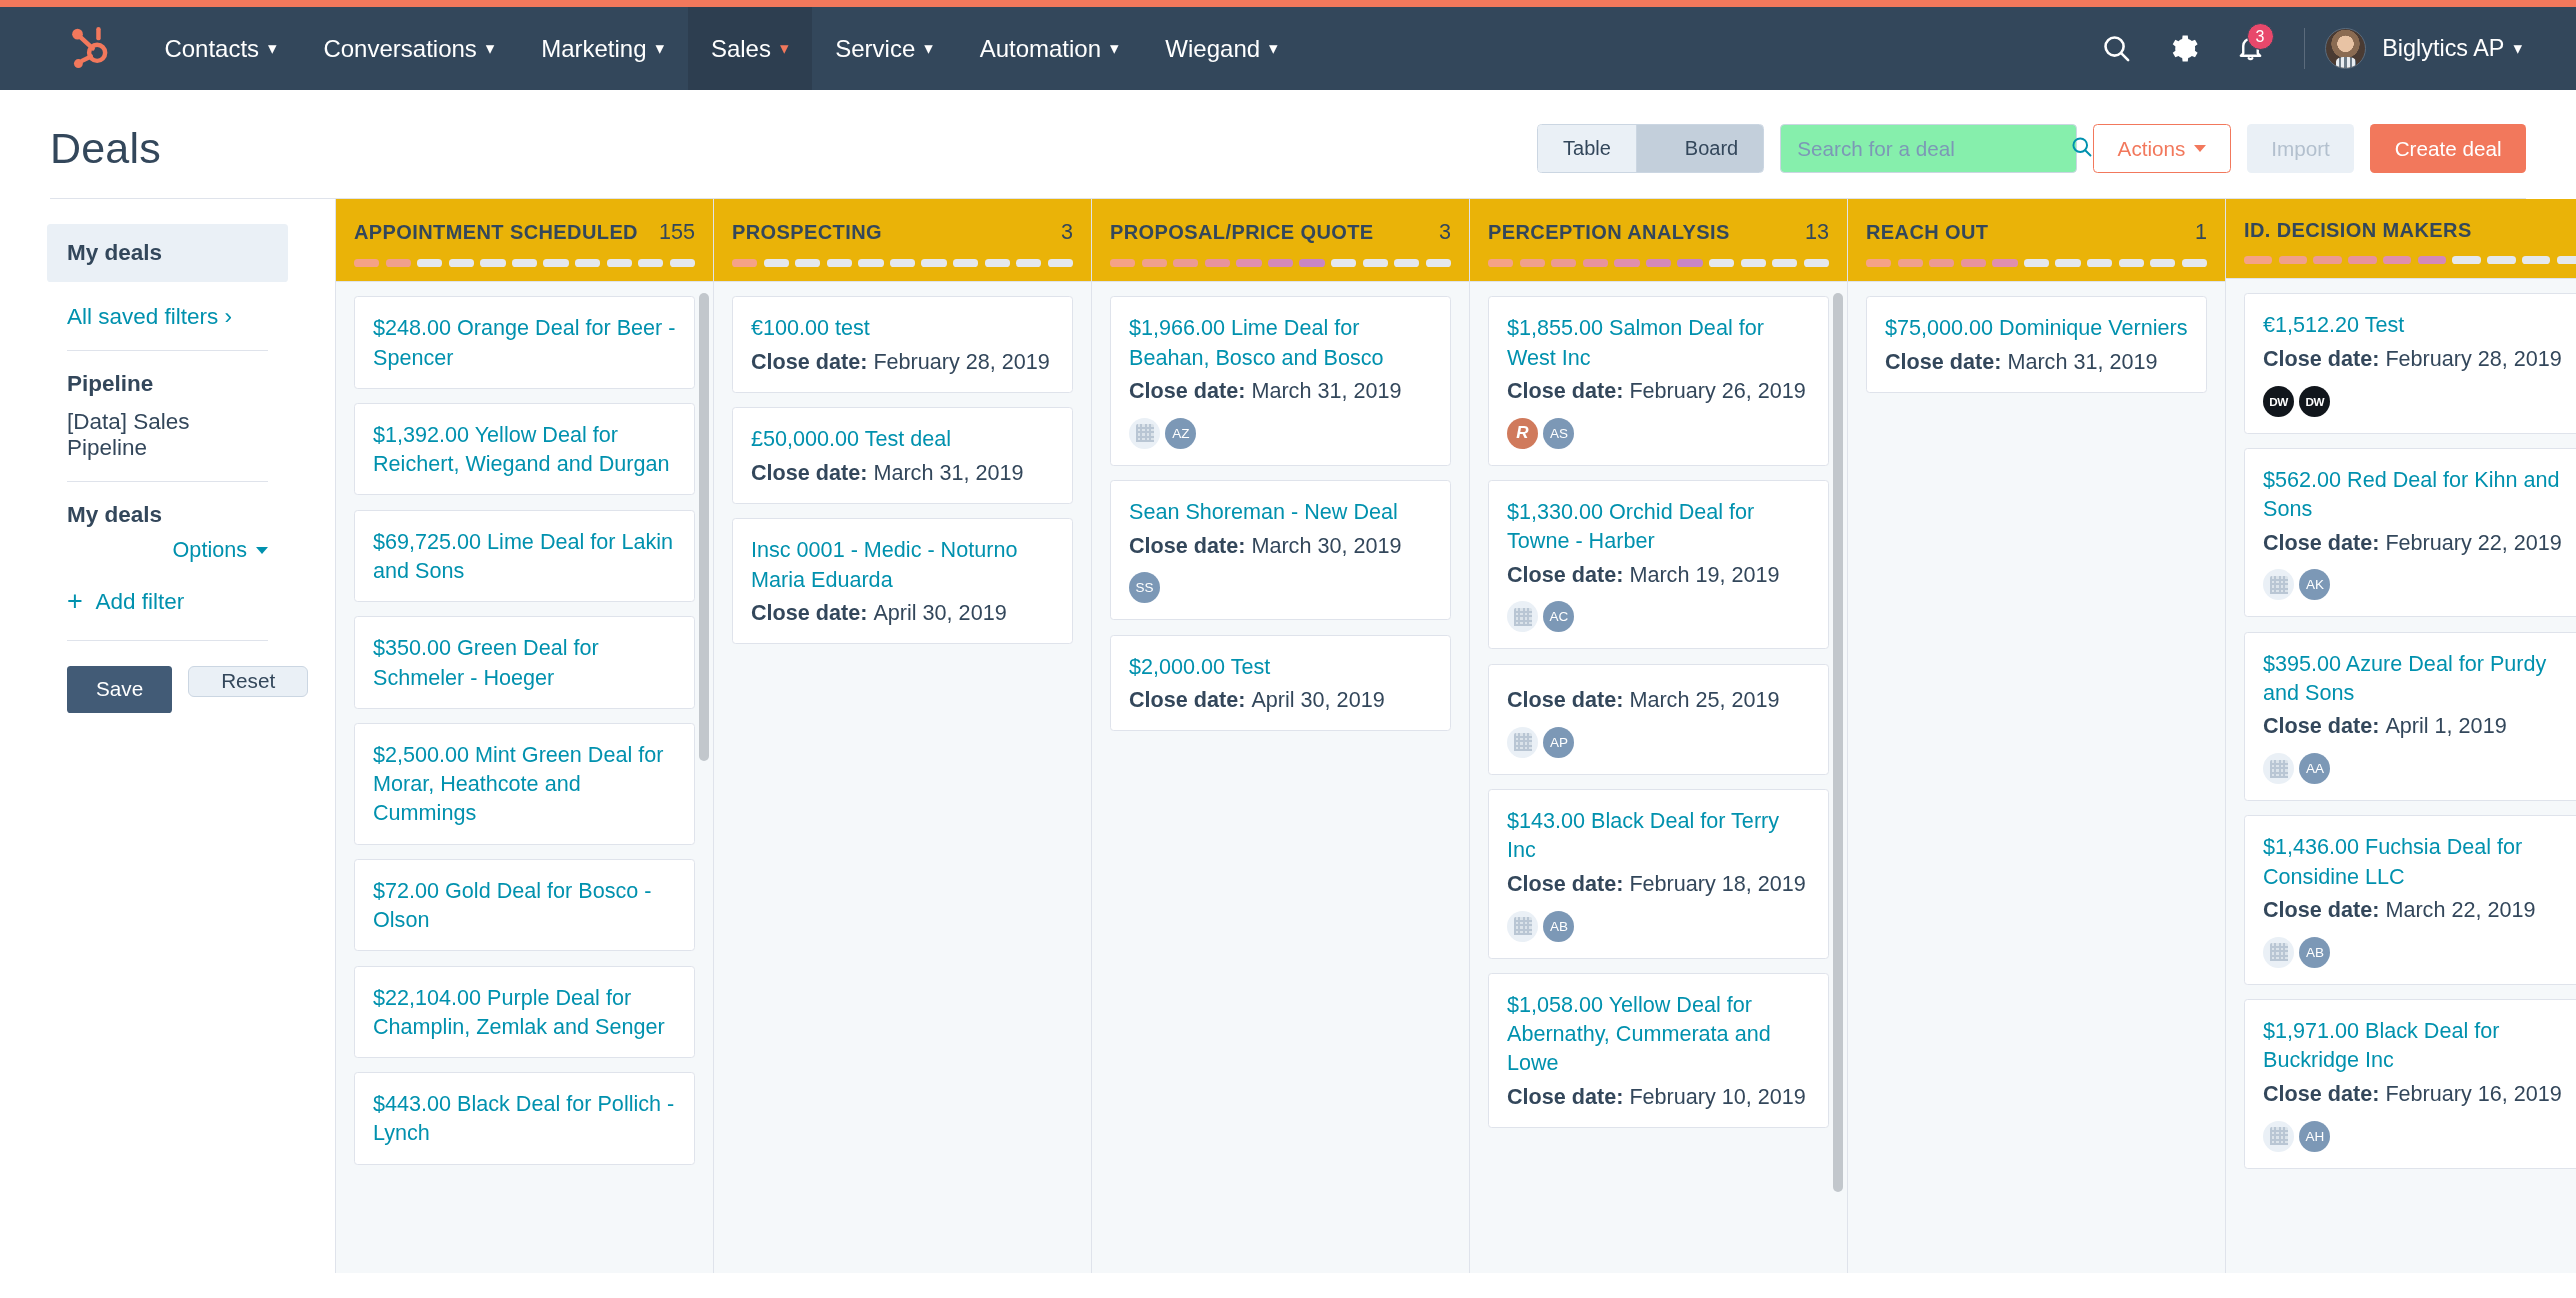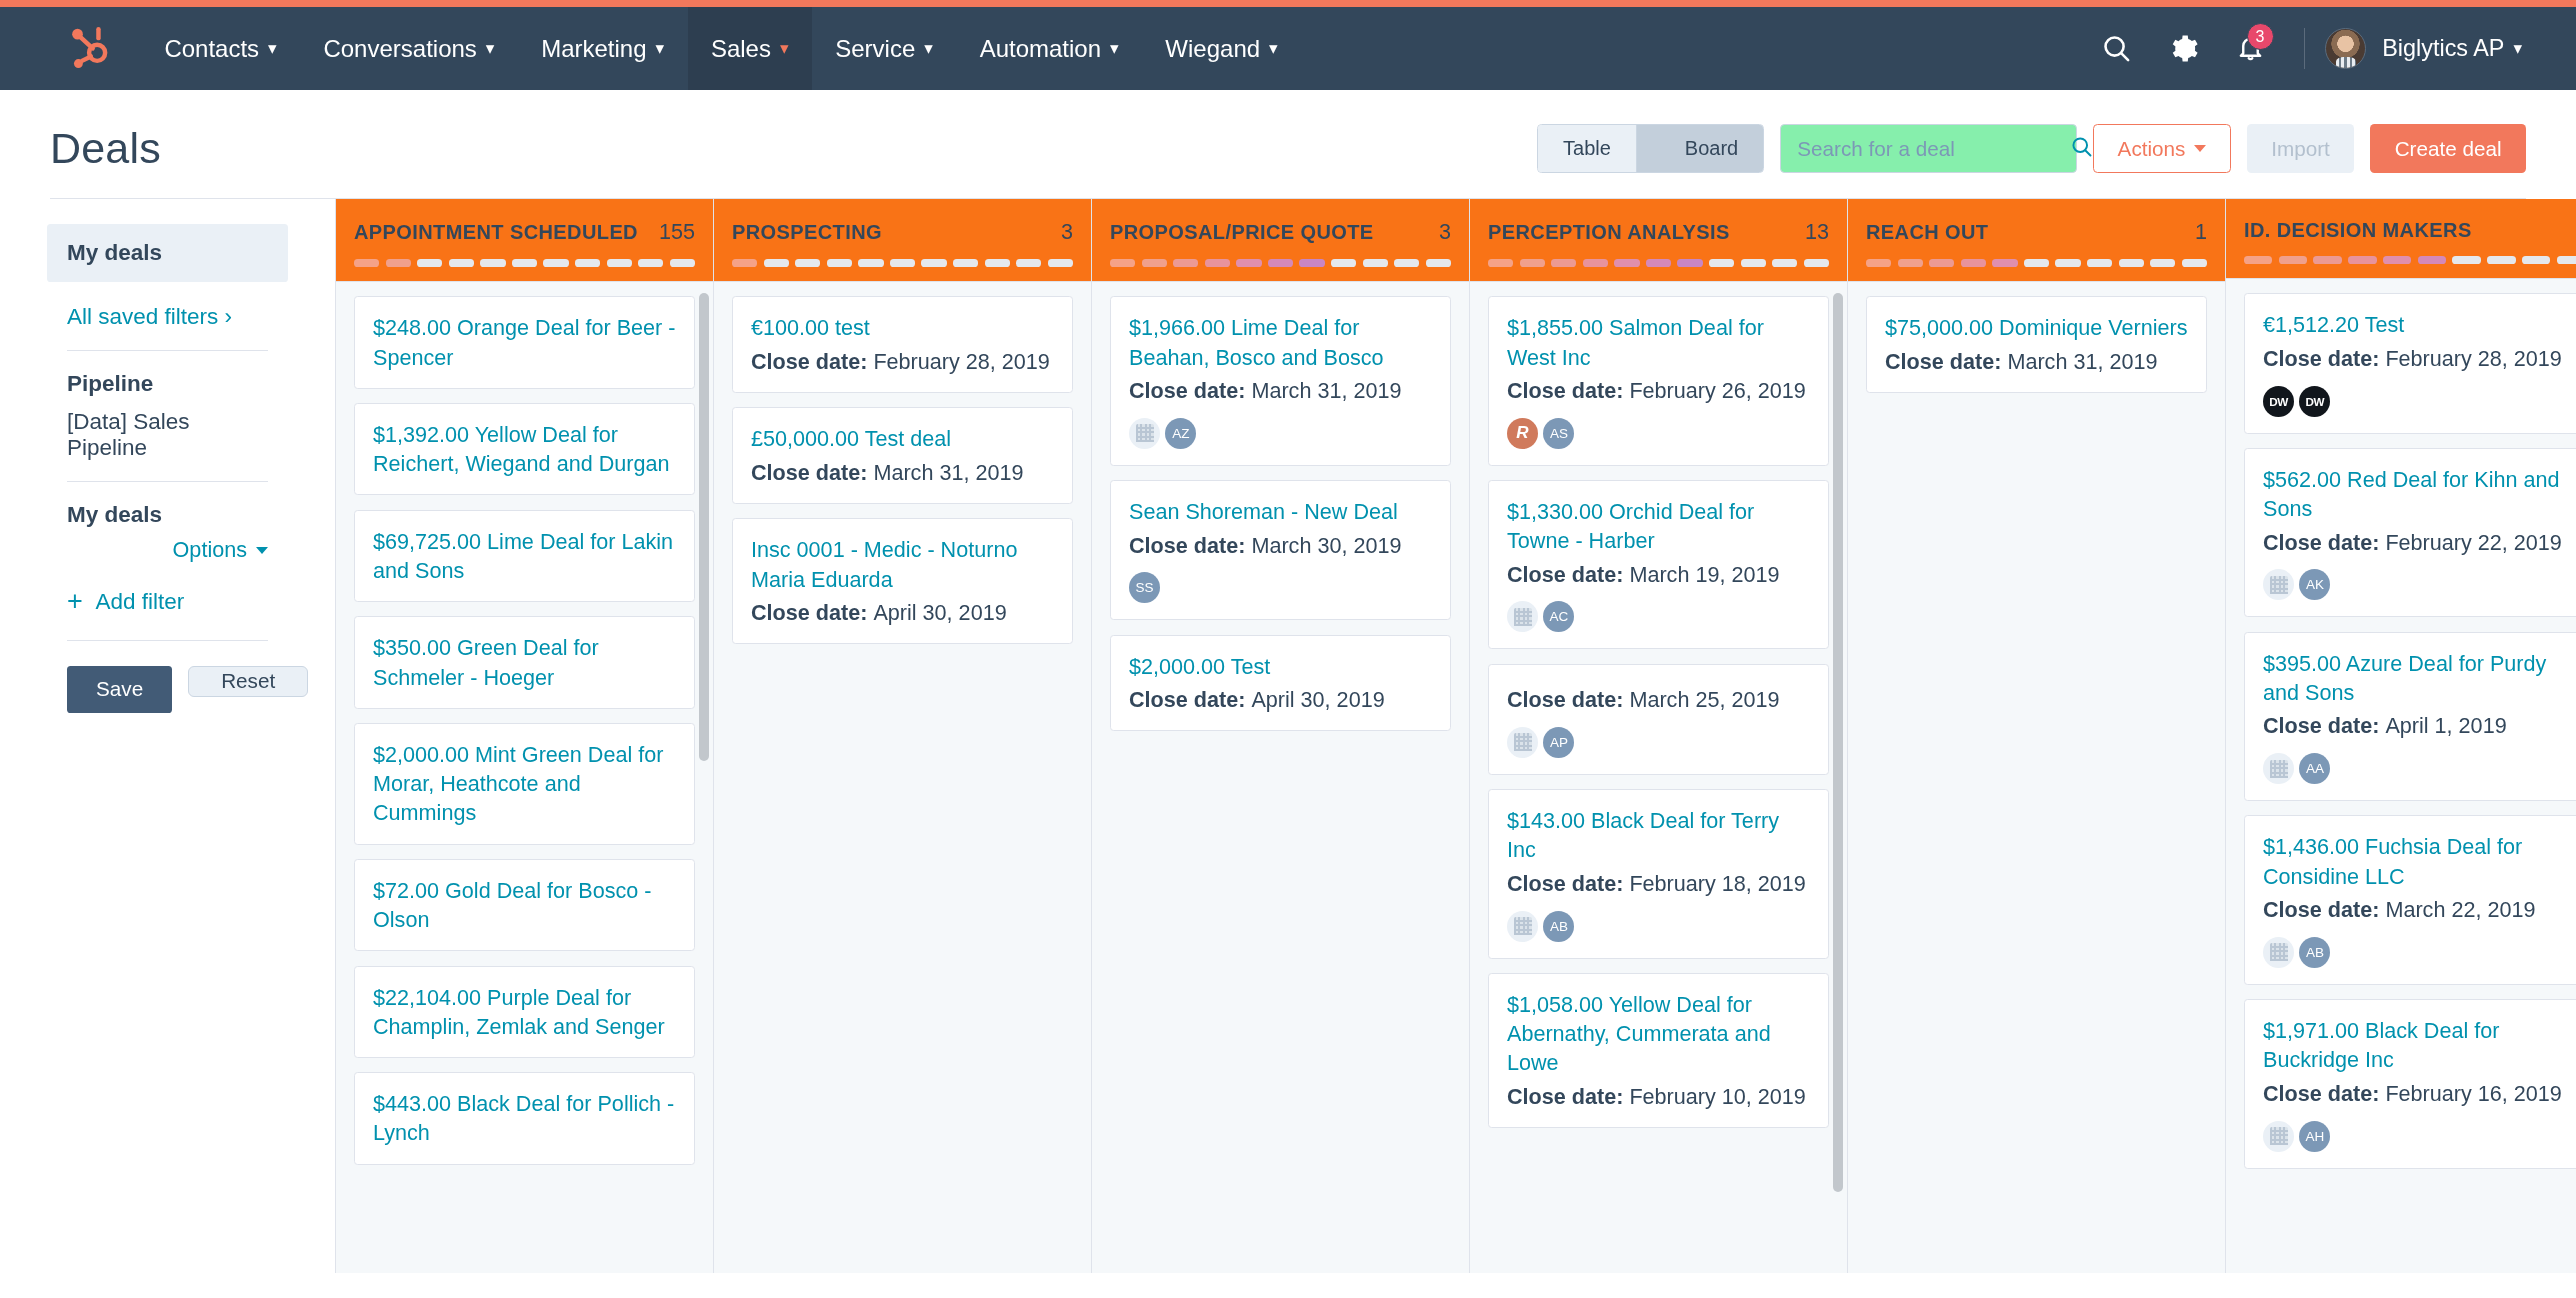--- a/index.html
+++ b/index.html
@@ -100,21 +100,21 @@
   .side-options span { color:#0091ae; font-size:21.6px; cursor:pointer; display:inline-flex; align-items:center; gap:9px; }
   .add-filter { display:flex; align-items:center; gap:12.6px; padding: 25px 20px 0 20px; color:#0091ae; font-size:22.5px; cursor:pointer; }
   .plus { font-size:27px; line-height:1; }
   .side-actions { display:flex; gap:16px; padding: 25px 20px 0 20px; }
   .btn-save { background:#425b76; color:#fff; padding: 0 29px; height:47px; border-radius:3.6px; display:flex; align-items:center; font-size:20.7px; cursor:pointer; }
   .btn-reset { background:#eaf0f6; color:#33475b; border:0.9px solid #cbd6e2; padding: 0 32px; height:31px; border-radius:6px; display:flex; align-items:center; font-size:20.7px; cursor:pointer; }
 
   
   .board { flex:1; display:flex; overflow:hidden; border-left:0.9px solid #dfe3eb; }
   .col { width: 378px; flex:none; border-right:0.9px solid #dfe3eb; display:flex; flex-direction:column; background:#f5f8fa; position:relative; }
-  .col-head { background:#f97316; padding: 20px 18px 14.4px 18px; border-bottom:0.9px solid #dfe3eb; }
+  .col-head { background:#eab308; padding: 20px 18px 14.4px 18px; border-bottom:0.9px solid #dfe3eb; }
   .col-head-row { display:flex; align-items:center; }
   .col-title { font-size:20px; font-weight:bold; color:#33475b; letter-spacing:0.4px; }
   .col-count { margin-left:auto; font-size:21.6px; color:#33475b; }
   .stage-bar { display:flex; gap:6.3px; margin-top:14.4px; }
   .seg-pip { flex:1; height:7.2px; border-radius:3.6px; background:#e5e8ed; }
   .col-body { flex:1; overflow:hidden; padding: 14.4px 18px 0 18px; position:relative; }
   .card {
     background:#fff; border:0.9px solid #dfe3eb; border-radius:3.6px;
     padding: 16px 18px; margin-bottom:14.4px; cursor:pointer;
   }
@@ -302,21 +302,21 @@
           <div class="card">
             <div class="card-title">$1,392.00 Yellow Deal for Reichert, Wiegand and Durgan</div>
           </div>
           <div class="card">
             <div class="card-title">$69,725.00 Lime Deal for Lakin and Sons</div>
           </div>
           <div class="card">
             <div class="card-title">$350.00 Green Deal for Schmeler - Hoeger</div>
           </div>
           <div class="card">
-            <div class="card-title">$2,000.00 Mint Green Deal for Morar, Heathcote and Cummings</div>
+            <div class="card-title">$2,500.00 Mint Green Deal for Morar, Heathcote and Cummings</div>
           </div>
           <div class="card">
             <div class="card-title">$72.00 Gold Deal for Bosco - Olson</div>
           </div>
           <div class="card">
             <div class="card-title">$22,104.00 Purple Deal for Champlin, Zemlak and Senger</div>
           </div>
           <div class="card">
             <div class="card-title">$443.00 Black Deal for Pollich - Lynch</div>
           </div>

